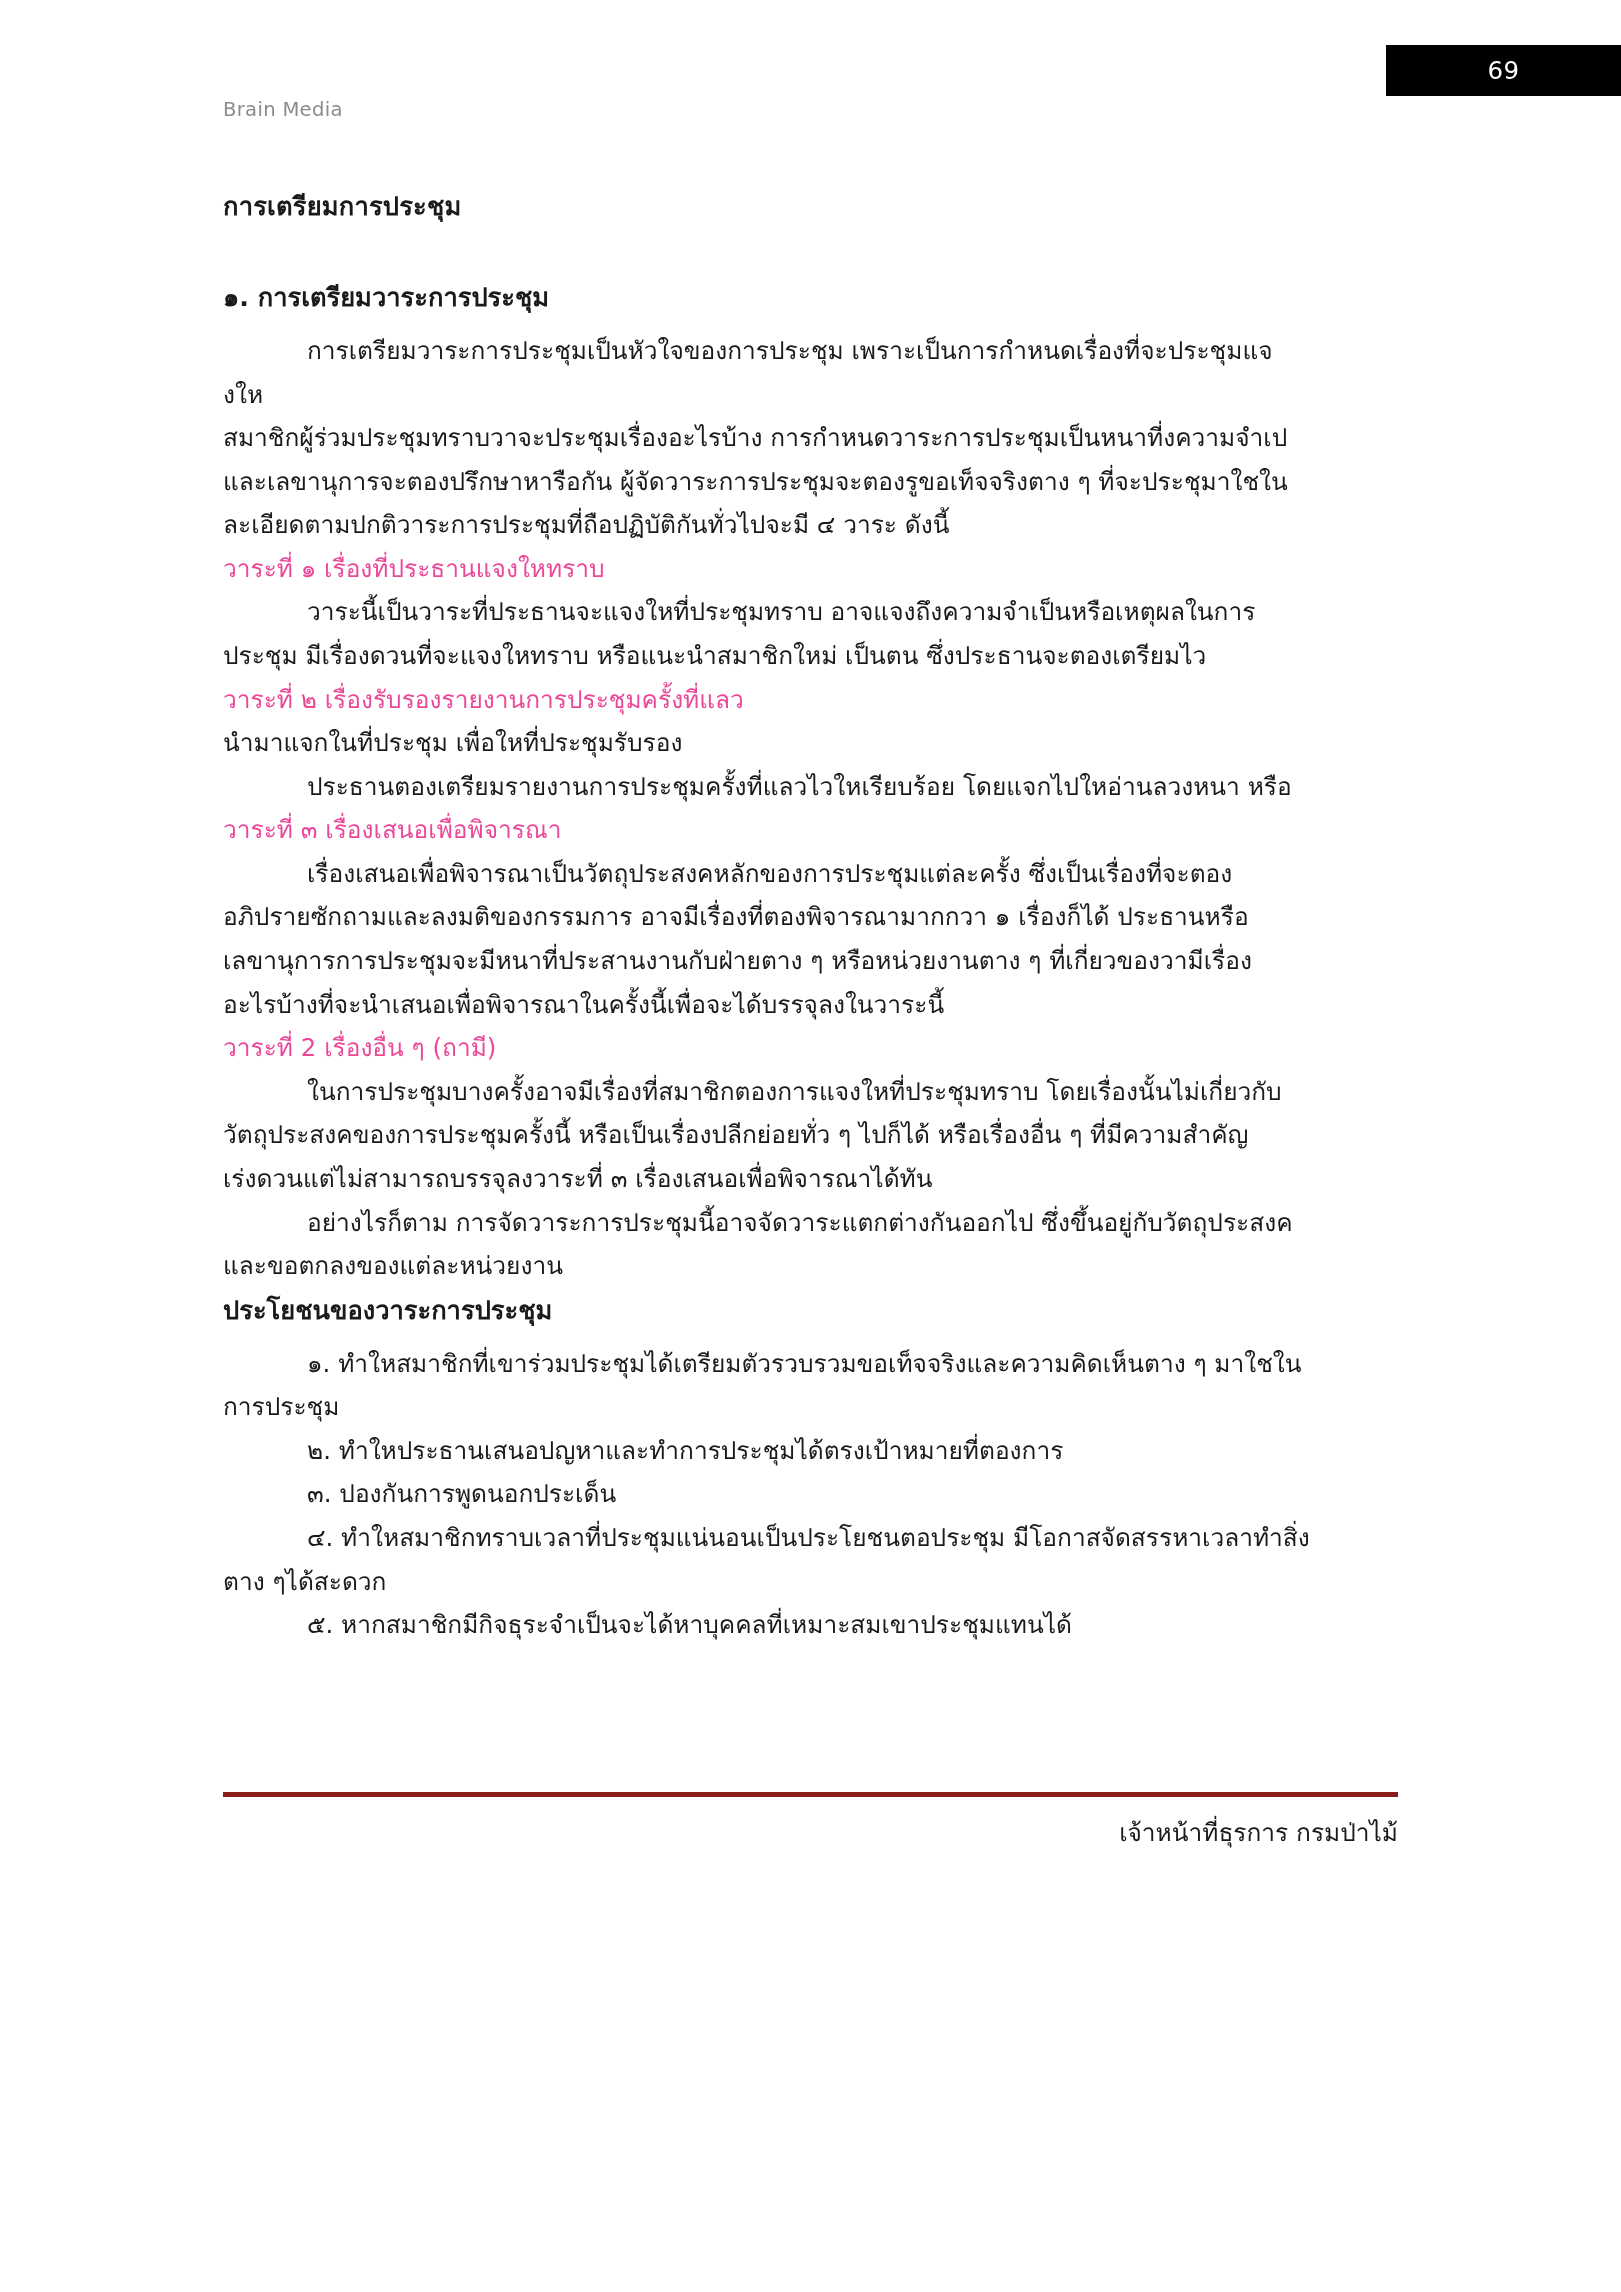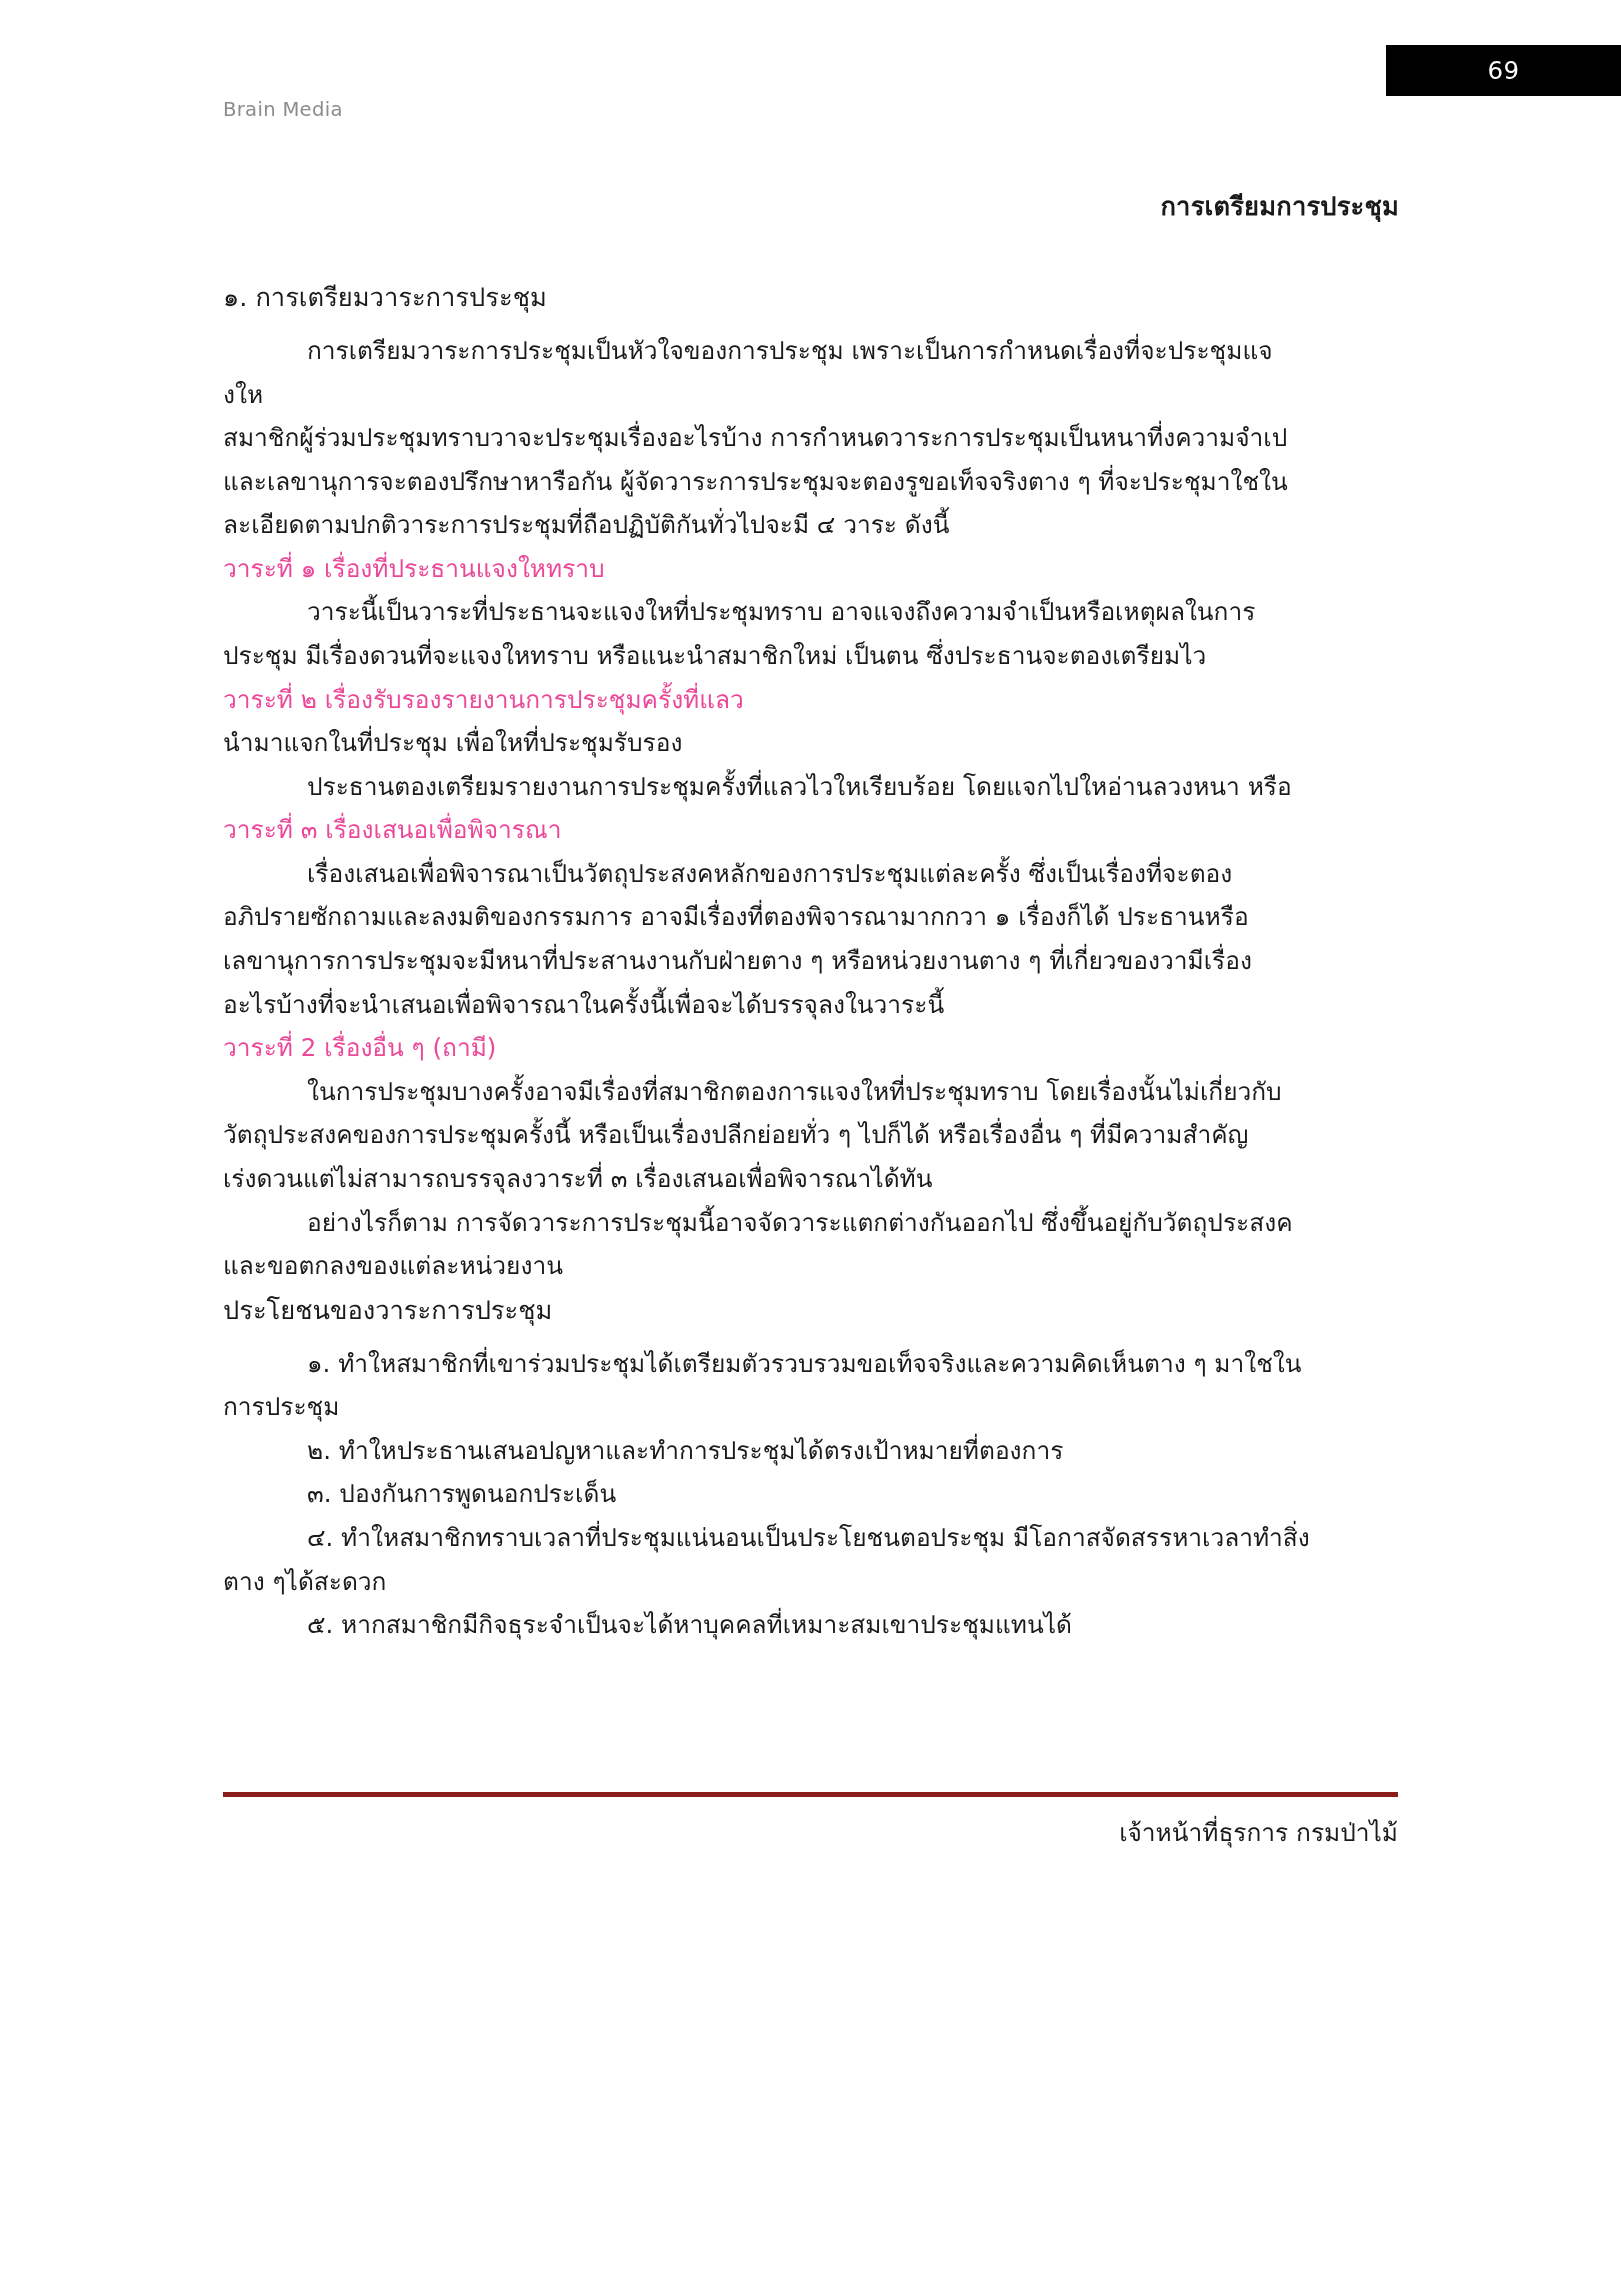--- a/index.html
+++ b/index.html
@@ -40,30 +40,30 @@
     color: #8c8c8c;
     letter-spacing: 0.3px;
   }
   .content {
     position: absolute;
     top: 186px;
     left: 223px;
     width: 1176px;
   }
   .doc-title {
-    text-align: right;
+    text-align: left;
     font-size: 25.5px;
     font-weight: bold;
     color: #1a1a1a;
     margin: 0 0 51px 0;
     letter-spacing: 0.2px;
   }
   .heading {
     font-size: 25.5px;
-    font-weight: normal;
+    font-weight: bold;
     color: #1a1a1a;
     margin: 0 0 13.7px 0;
     line-height: 1.58;
   }
   p.body-text {
     font-size: 24.5px;
     color: #1a1a1a;
     margin: 0 0 3.9px 0;
     line-height: 1.62;
     text-align: left;

